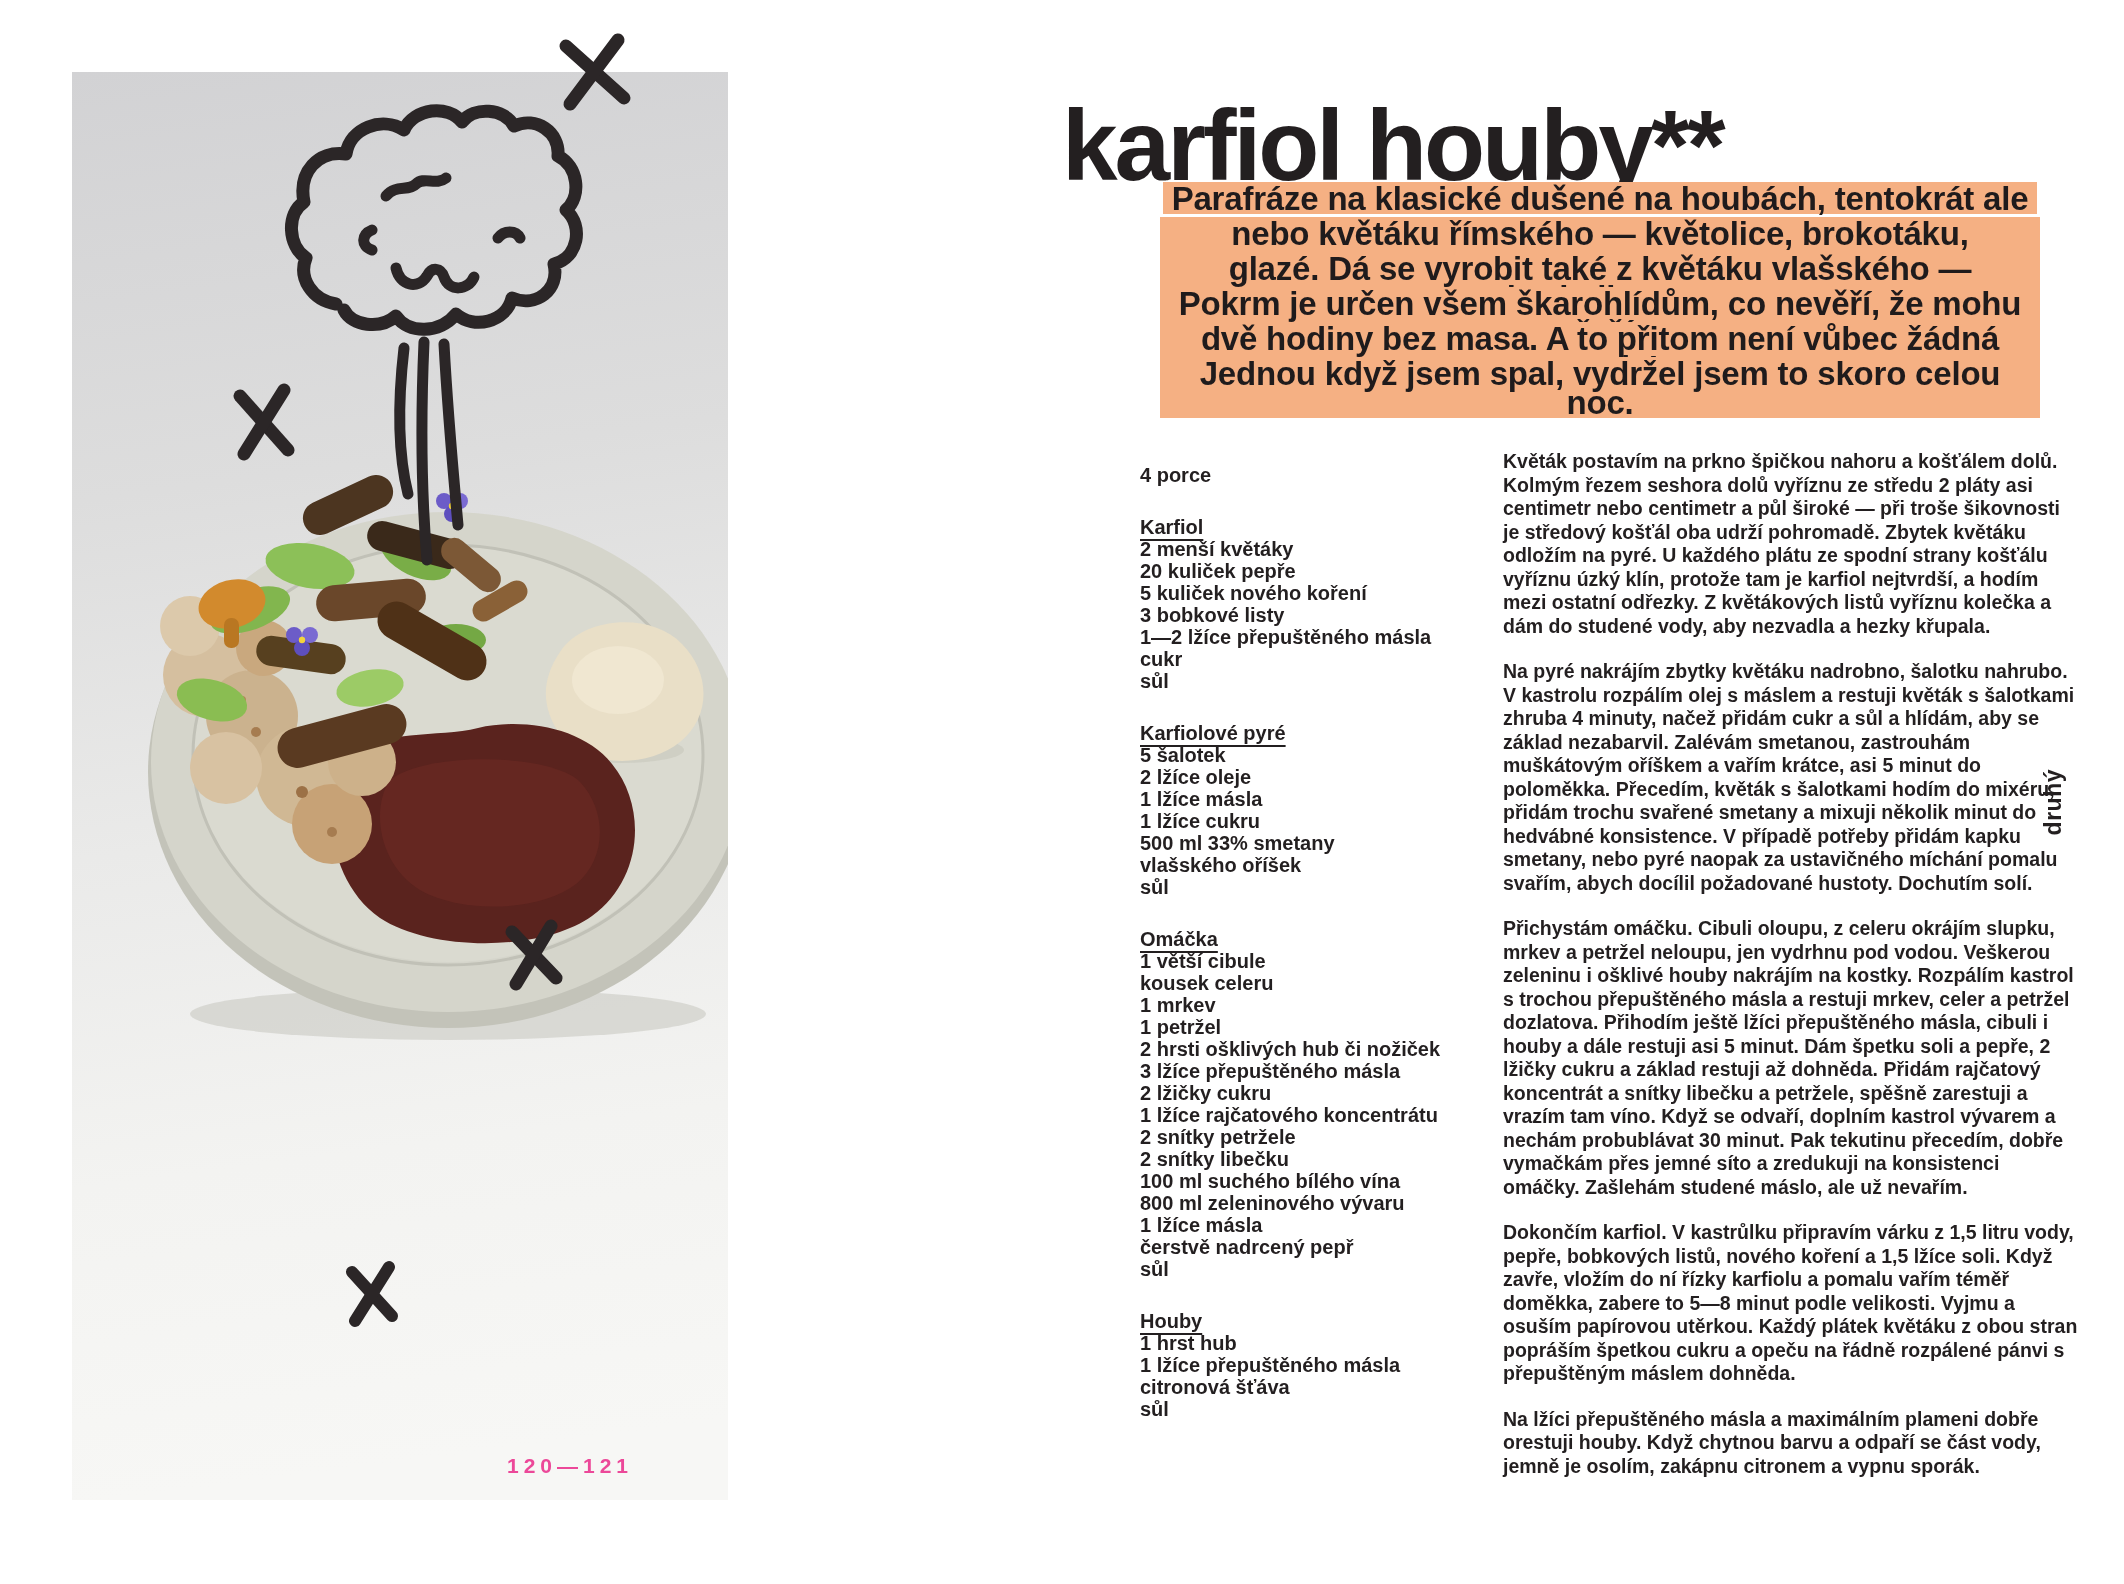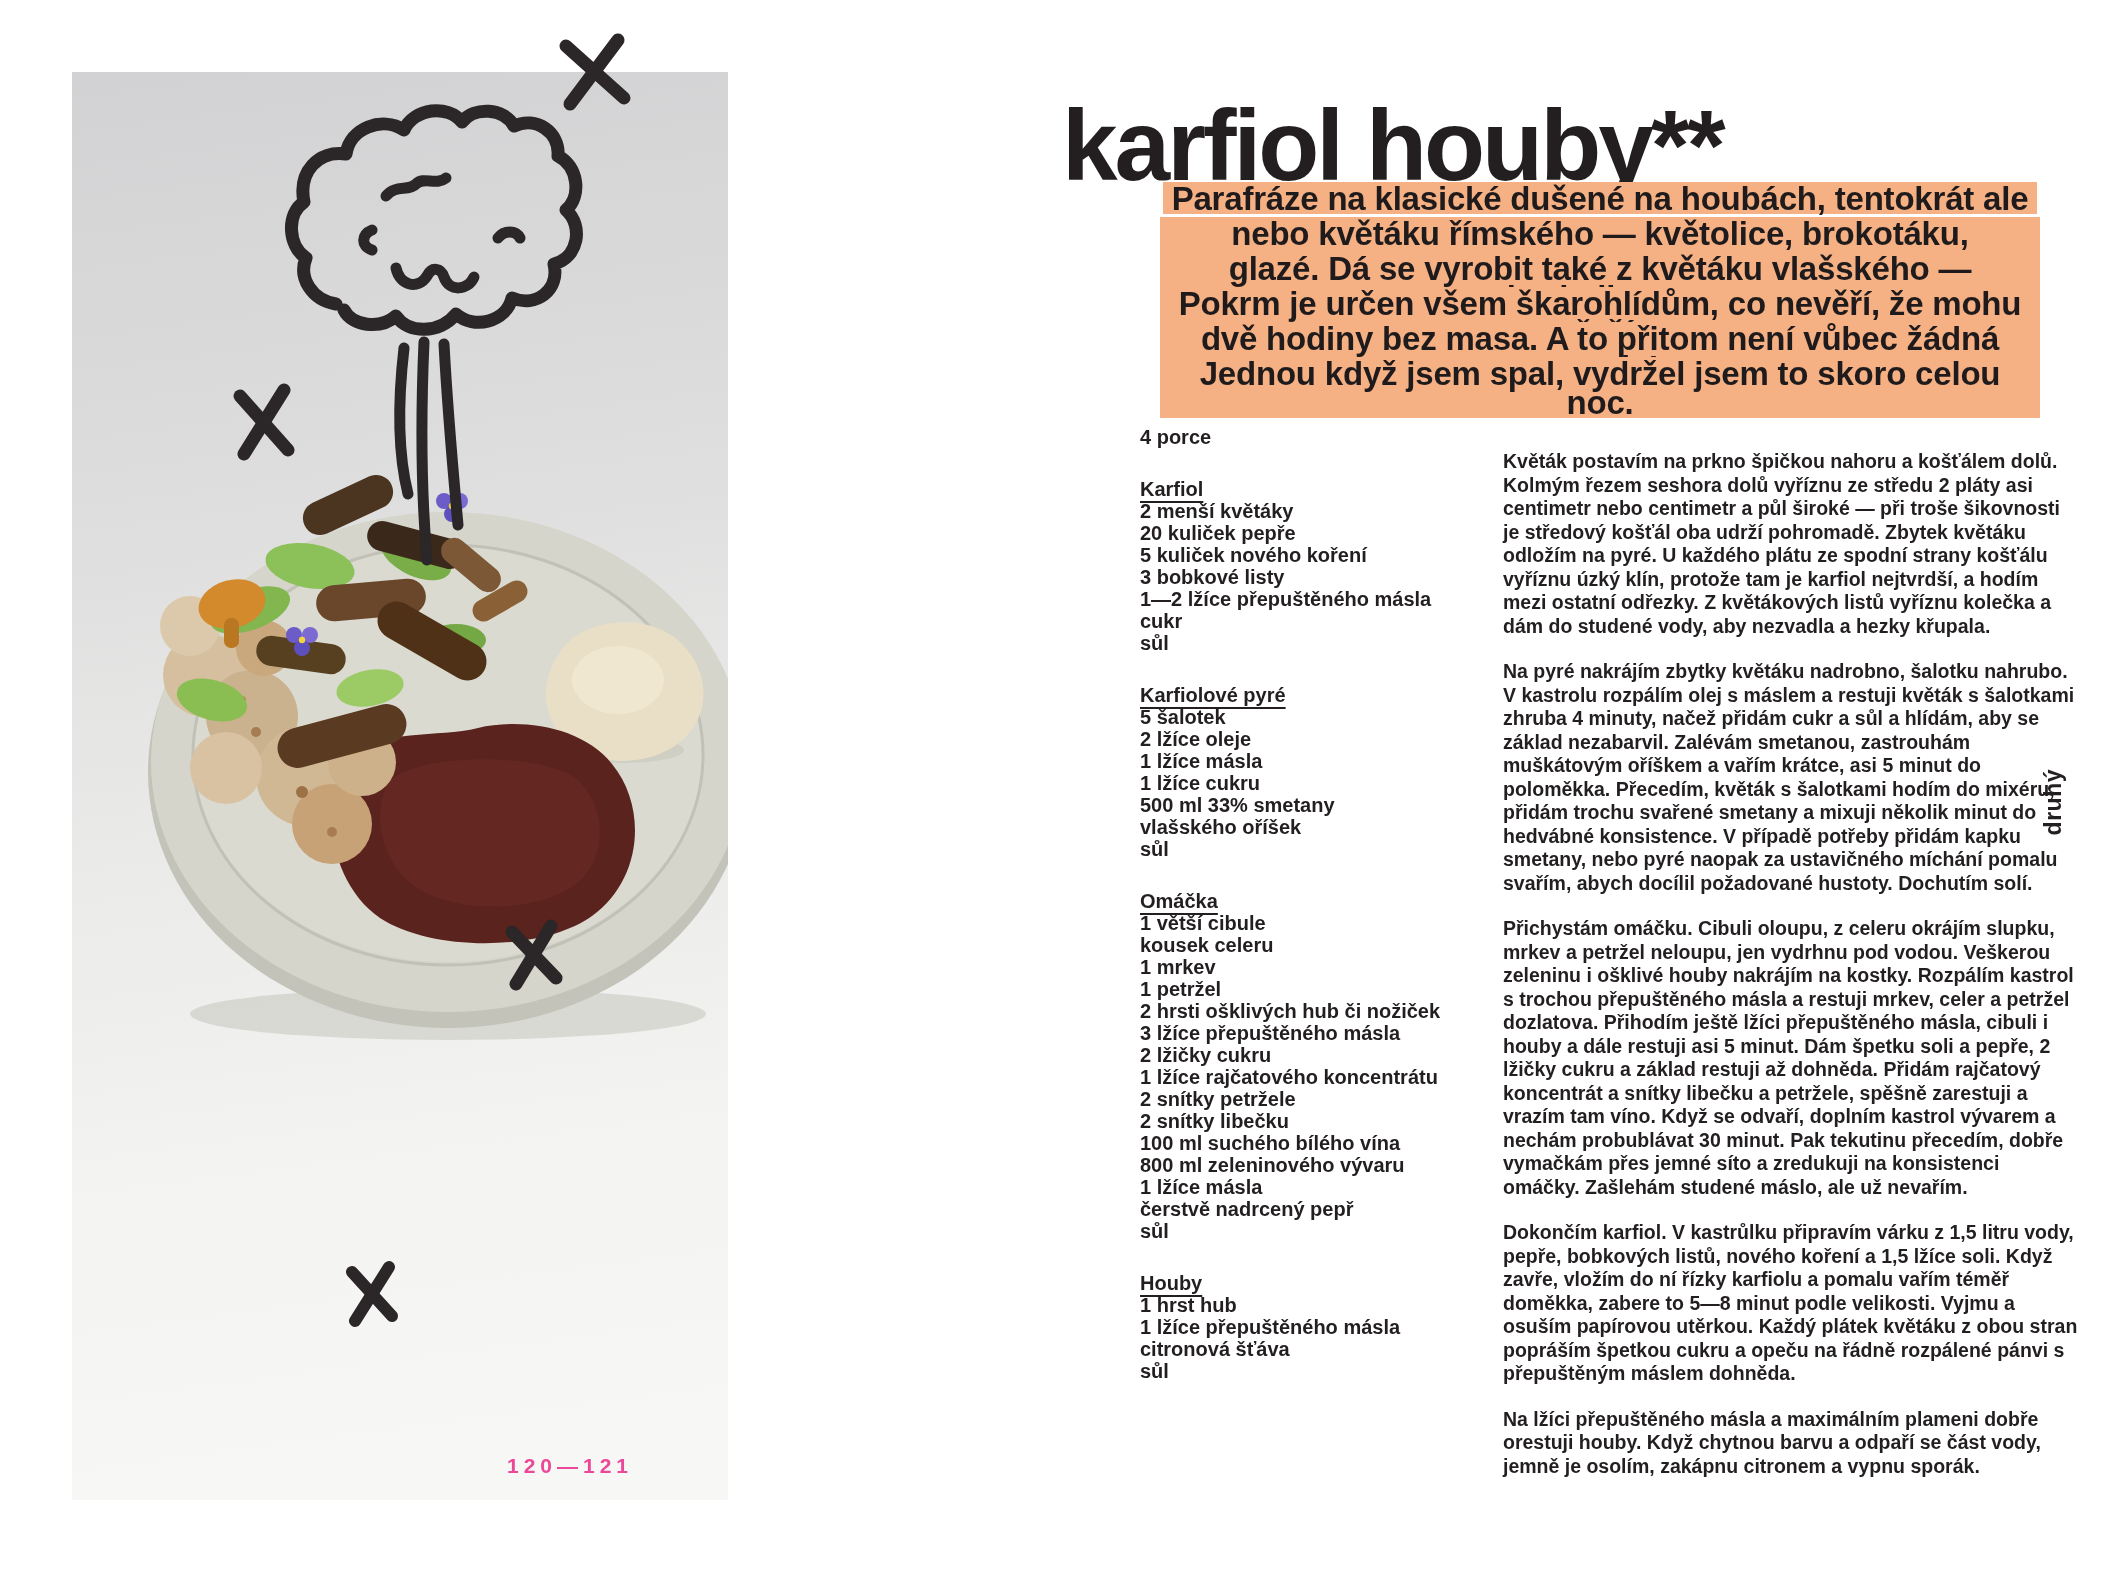--- a/index.html
+++ b/index.html
@@ -9,21 +9,21 @@
   .photo-svg{position:absolute;left:0;top:0;}
   .page-number{position:absolute;left:450px;top:1436px;width:240px;text-align:center;
                font-size:21px;font-weight:700;letter-spacing:5px;color:#ec4899;margin-top:18px;}
   
   .title{position:absolute;left:1062px;top:26px;width:1030px;text-align:left;
          font-size:100px;font-weight:700;letter-spacing:-3px;line-height:1.05;color:#231f20;}
   .intro{position:absolute;left:1160px;top:182px;width:880px;text-align:center;}
   .hl-row{height:35px;}
   .hl{display:inline-block;font-size:33px;font-weight:700;line-height:29px;
       padding:2px 9px 1px 9px;color:#1f1b1c;letter-spacing:-0.2px;}
-  .ingredients{position:absolute;left:1140px;top:426px;width:305px;
+  .ingredients{position:absolute;left:1140px;top:464px;width:305px;
                font-size:20px;font-weight:600;line-height:22px;}
   .servings{height:22px;}
   .ing-section{margin-top:30px;}
   .ing-section:first-of-type{margin-top:24px;}
   .ing-head{text-decoration:underline;text-underline-offset:5px;
             text-decoration-thickness:2px;height:22px;}
   .ing-item{min-height:22px;}
   .instructions{position:absolute;left:1455px;top:450px;width:575px;
                 font-size:19.5px;font-weight:600;line-height:23.5px;text-align:left;margin-left:48px;}
   .instructions p{margin:0 0 22px 0;}

